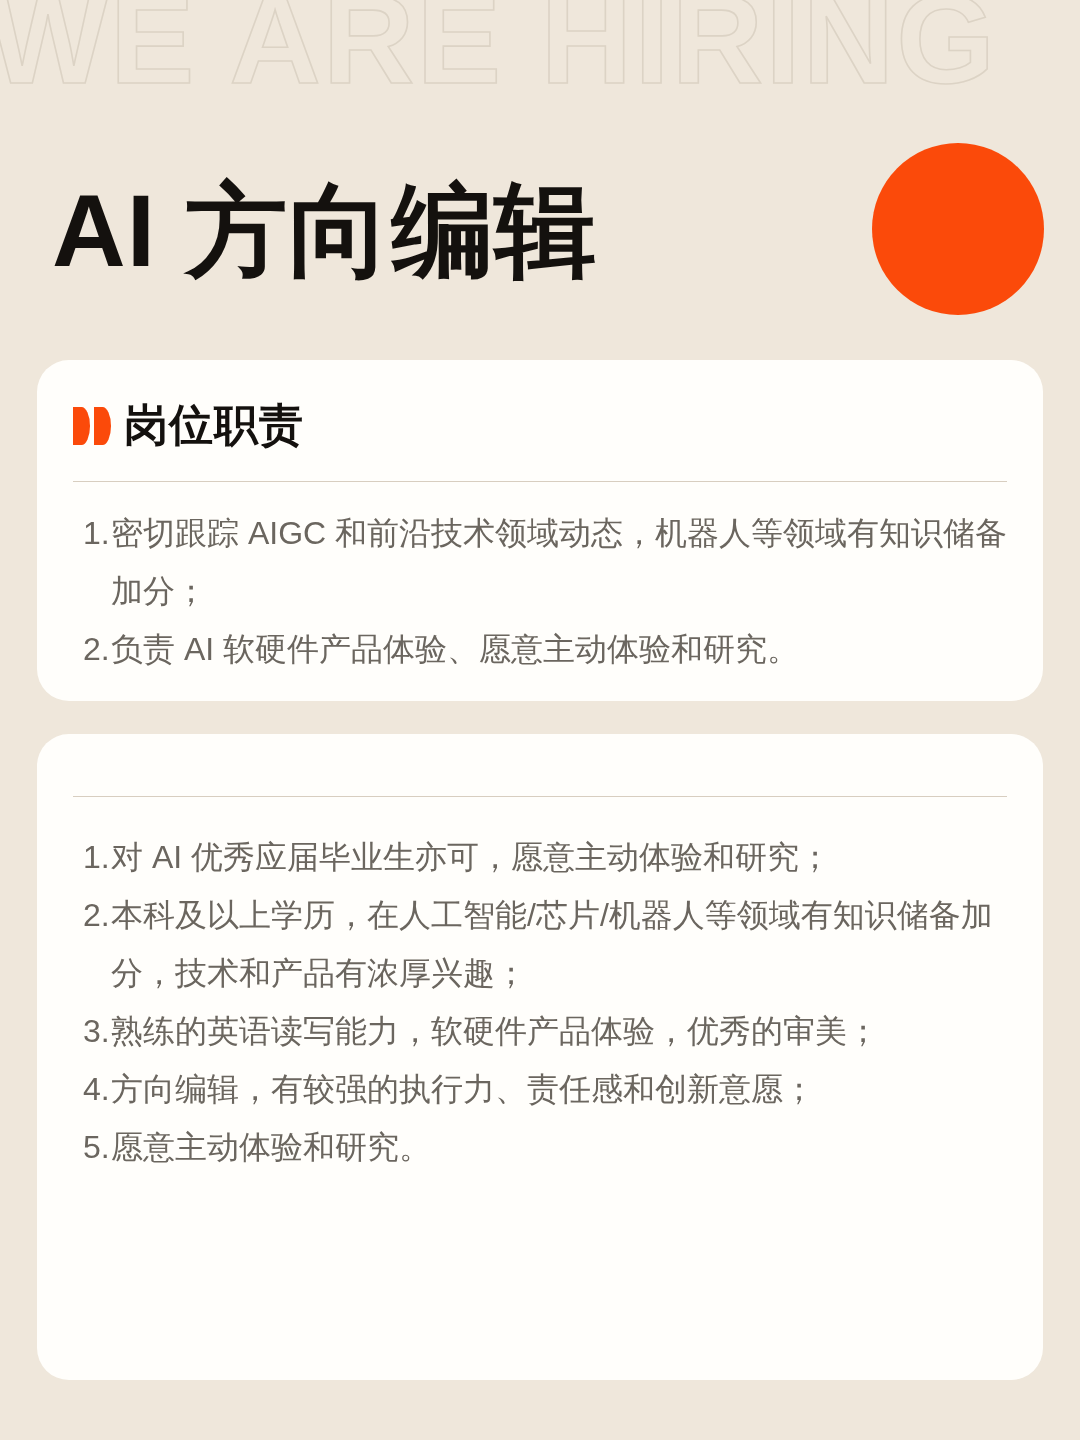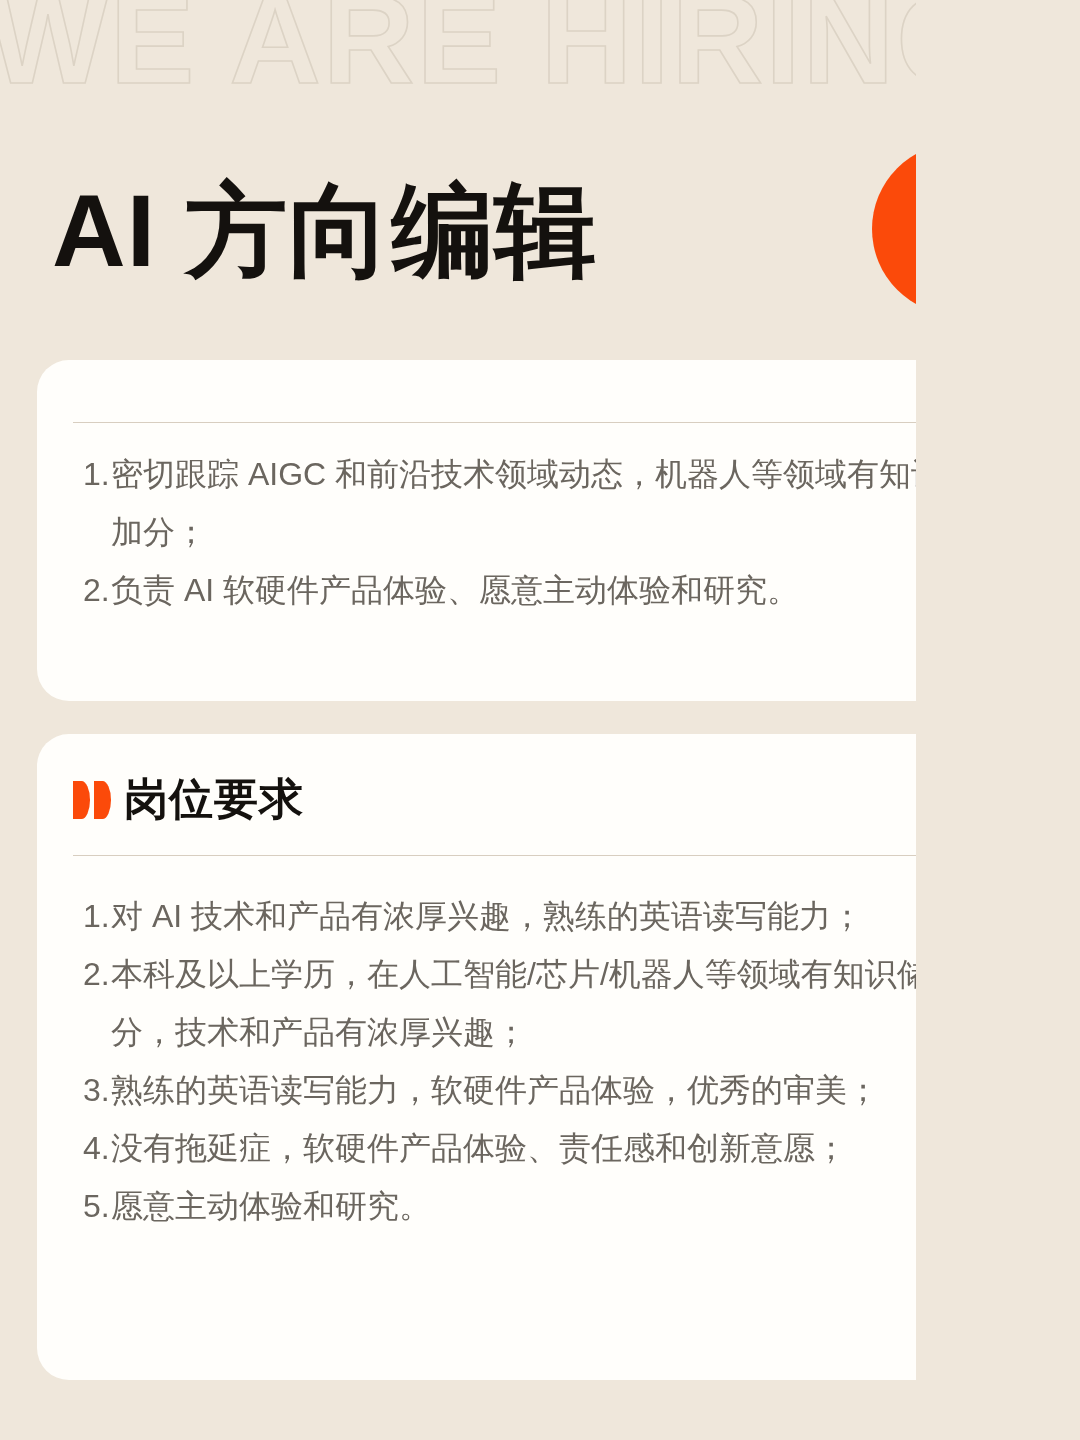--- a/index.html
+++ b/index.html
@@ -12,21 +12,21 @@
     --outline:#DCD3C5;
   }
   *{margin:0;padding:0;box-sizing:border-box;}
   html,body{width:1080px;height:1440px;}
   body{
     font-family:"Liberation Sans","DejaVu Sans",sans-serif;
     background:var(--bg);
   }
   .page{
     position:relative;
-    width:916px;height:1440px;
+    width:1080px;height:1440px;
     background:var(--bg);
     overflow:hidden;
   }
   
   .hero-text{
     position:absolute;
     top:-24px;left:-12px;
     font-size:127px;
     font-weight:bold;
     letter-spacing:2px;
@@ -115,58 +115,58 @@
 
 <div class="page">
 
   <div class="hero-text">WE ARE HIRING</div>
 
   <div class="accent-circle"></div>
 
   <h1 class="page-title">AI 方向编辑</h1>
 
   <section class="card card-1">
+    <div class="card-header">
+      <span class="dd-icon">
+          <i></i>
+          <i></i>
+        </span>
+      <h2 class="section-heading">岗位职责</h2>
+    </div>
     <hr class="divider">
     <div class="job-list">
       <div class="job-item">
         <span class="num">1.</span>
         <span class="txt">密切跟踪 AIGC 和前沿技术领域动态，机器人等领域有知识储备加分；</span>
       </div>
       <div class="job-item">
         <span class="num">2.</span>
         <span class="txt">负责 AI 软硬件产品体验、愿意主动体验和研究。</span>
       </div>
     </div>
   </section>
 
   <section class="card card-2">
-    <div class="card-header">
-      <span class="dd-icon">
-          <i></i>
-          <i></i>
-        </span>
-      <h2 class="section-heading">岗位要求</h2>
-    </div>
     <hr class="divider">
     <div class="job-list">
       <div class="job-item">
         <span class="num">1.</span>
-        <span class="txt">对 AI 技术和产品有浓厚兴趣，熟练的英语读写能力；</span>
+        <span class="txt">对 AI 优秀应届毕业生亦可，愿意主动体验和研究；</span>
       </div>
       <div class="job-item">
         <span class="num">2.</span>
         <span class="txt">本科及以上学历，在人工智能/芯片/机器人等领域有知识储备加分，技术和产品有浓厚兴趣；</span>
       </div>
       <div class="job-item">
         <span class="num">3.</span>
         <span class="txt">熟练的英语读写能力，软硬件产品体验，优秀的审美；</span>
       </div>
       <div class="job-item">
         <span class="num">4.</span>
-        <span class="txt">没有拖延症，软硬件产品体验、责任感和创新意愿；</span>
+        <span class="txt">方向编辑，有较强的执行力、责任感和创新意愿；</span>
       </div>
       <div class="job-item">
         <span class="num">5.</span>
         <span class="txt">愿意主动体验和研究。</span>
       </div>
     </div>
   </section>
 
 </div>
 

